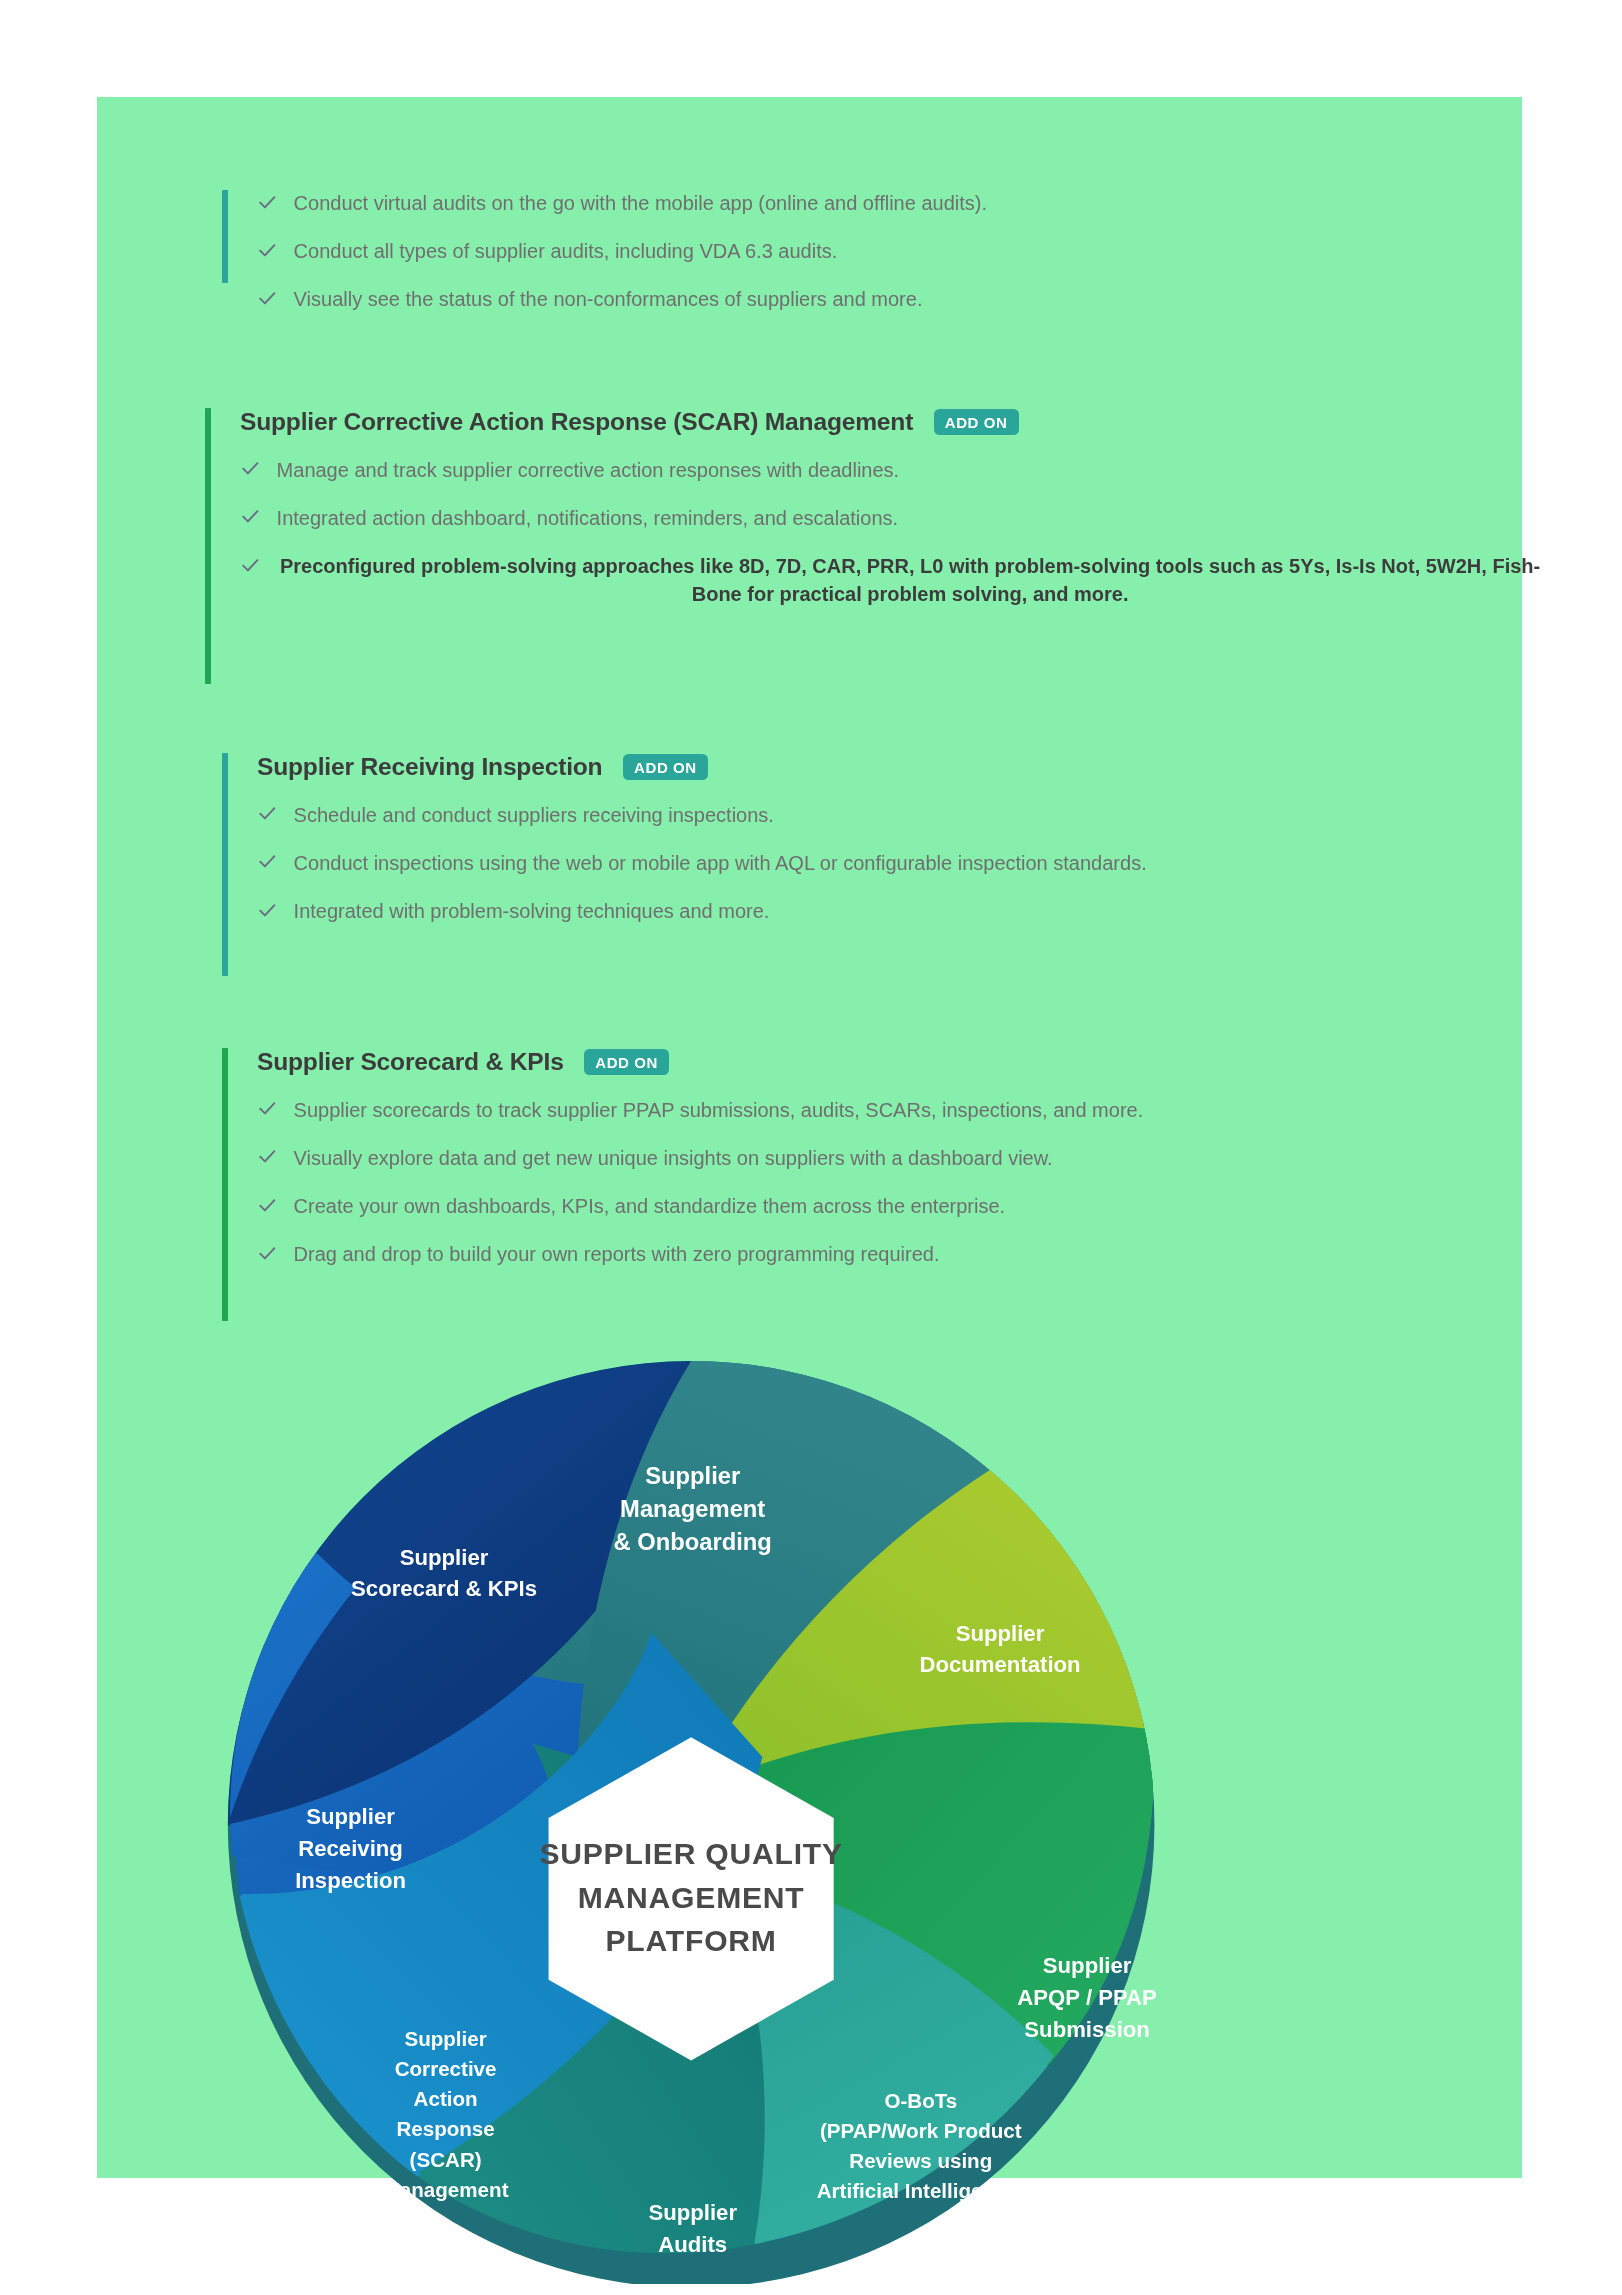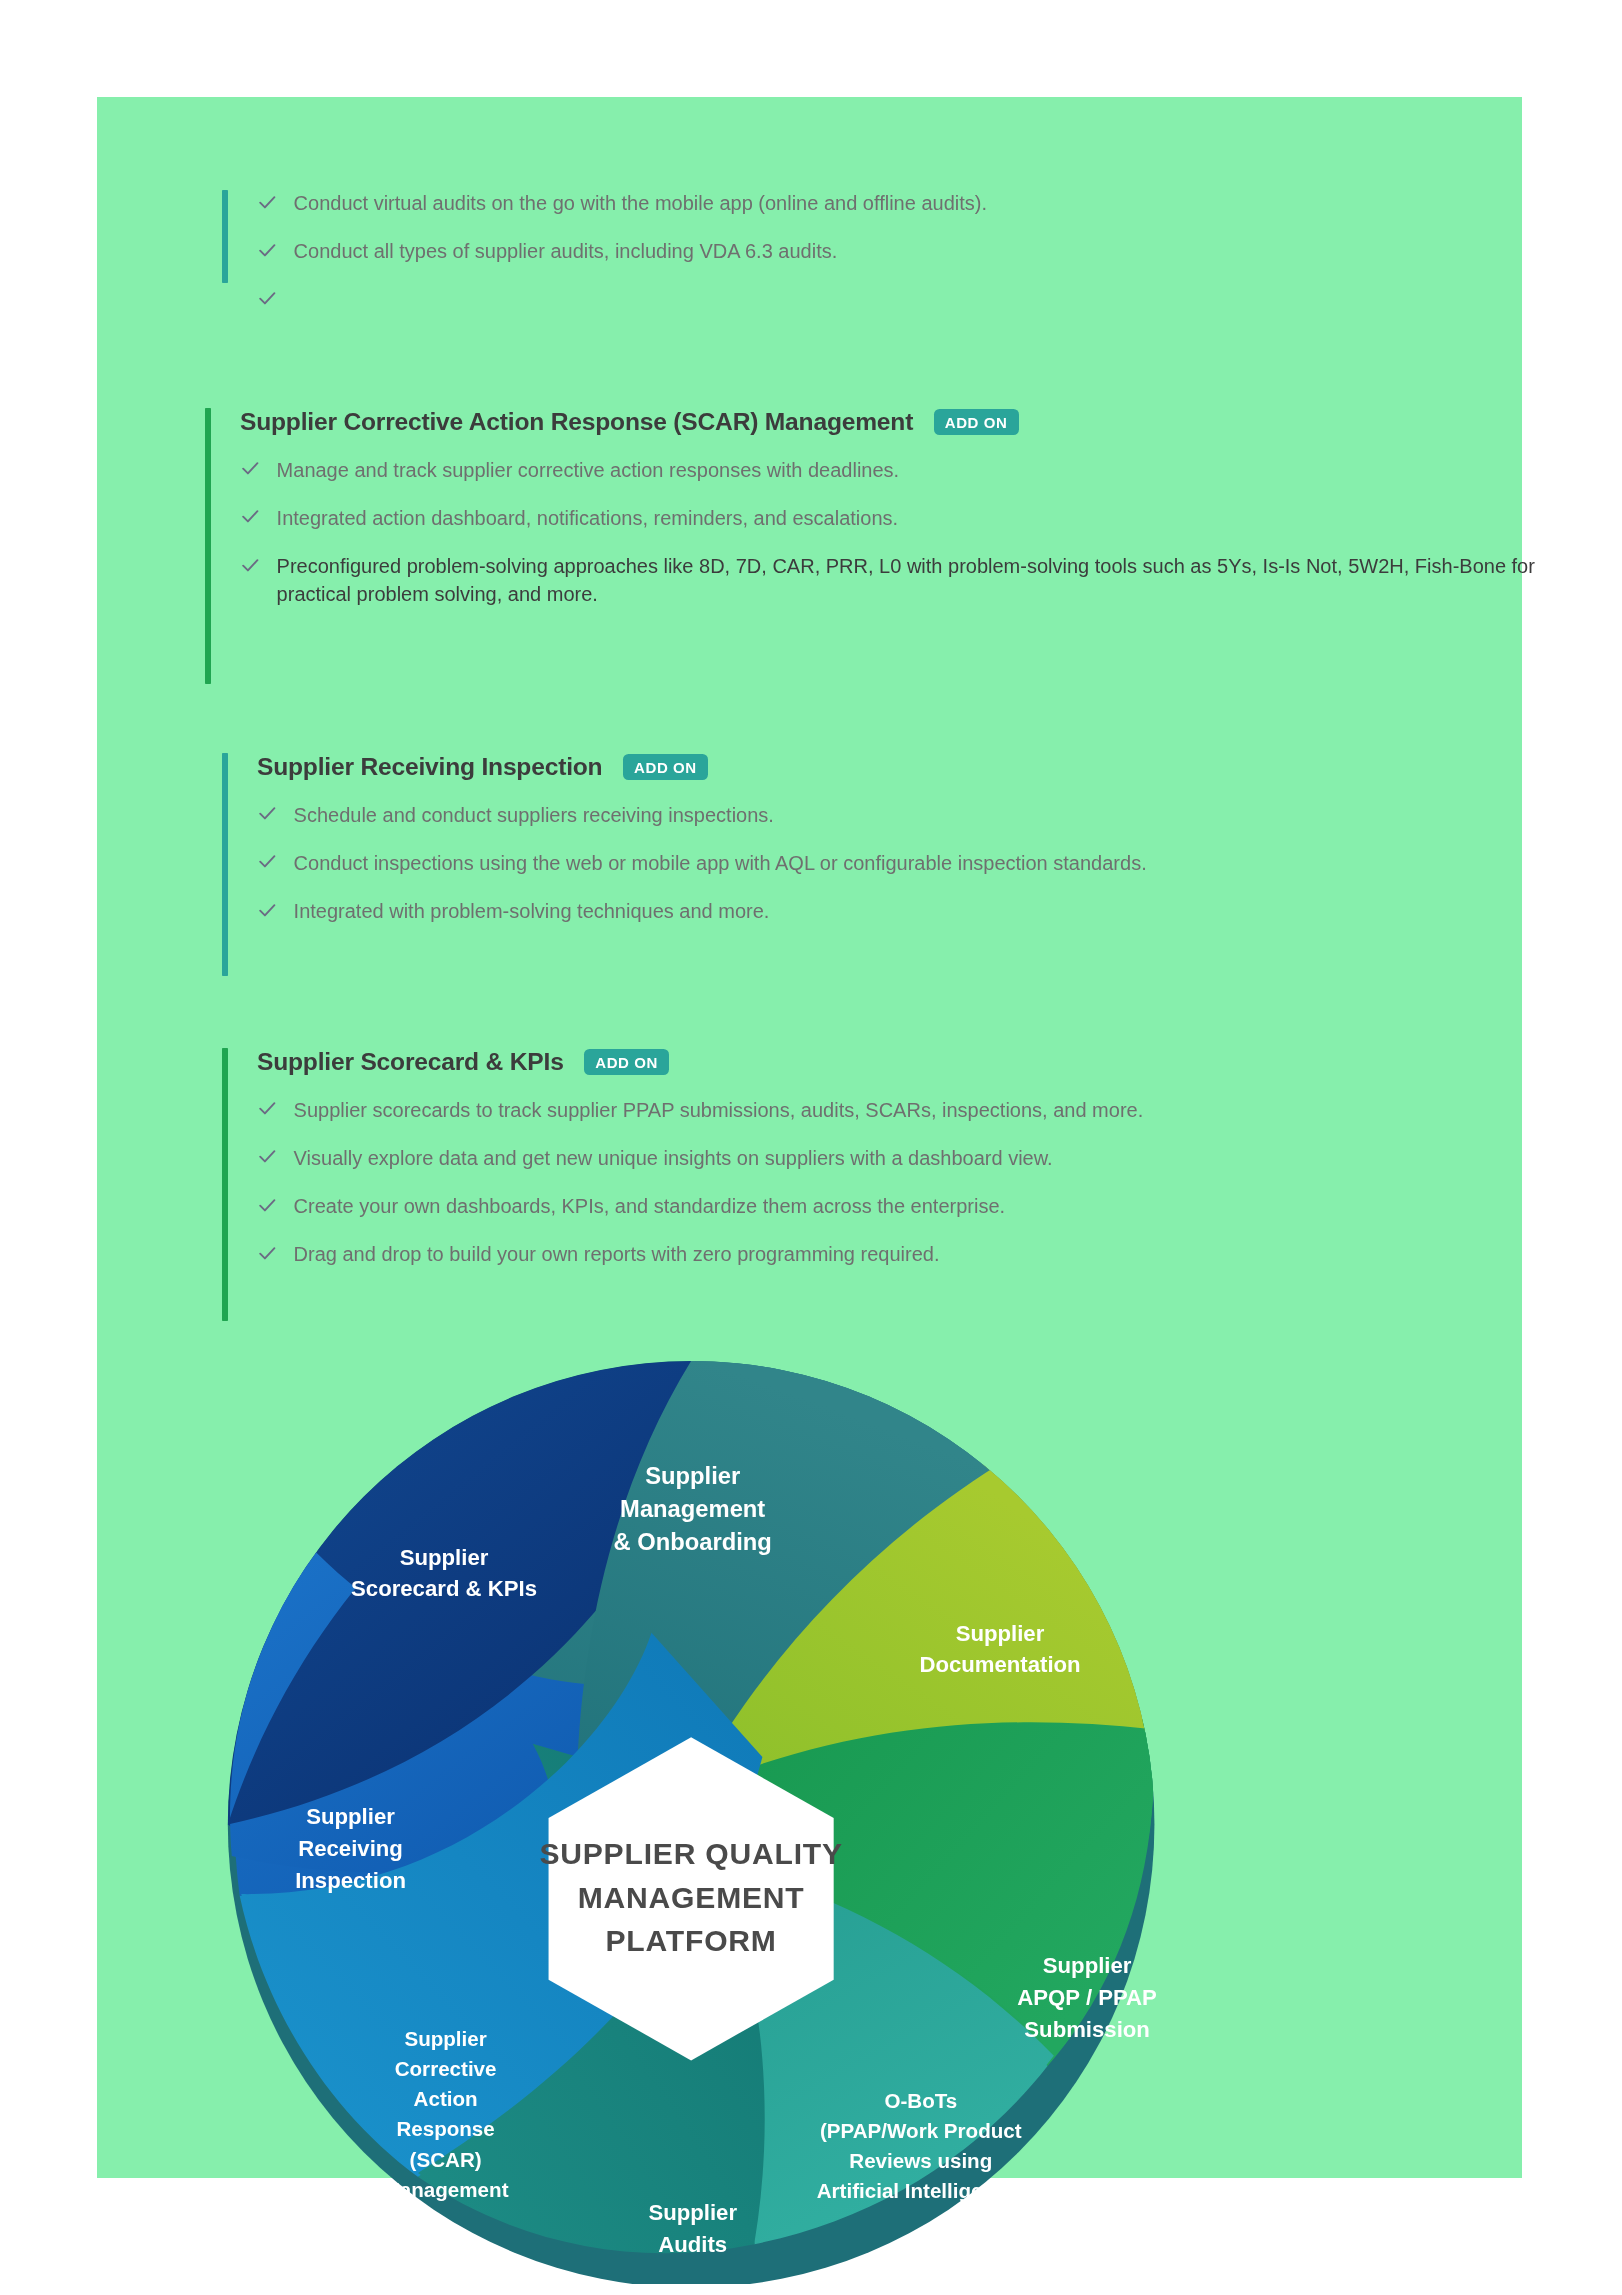--- a/index.html
+++ b/index.html
@@ -89,21 +89,22 @@
   }
   .check-icon svg { display: block; }
   .bullet-text {
     font-size: 20px;
     line-height: 1.38;
     color: #6f6f6f;
     max-width: 1267px;
   }
   .bullet.strong .bullet-text {
     color: #3c3c3c;
-    font-weight: normal;
+    font-weight: bold;
+    text-align: center;
   }
 
   
   #sec-audits      { left: 125px; top: 93px;  width: 1347px; height: 93px; }
   #sec-scar        { left: 108px; top: 311px;  width: 1347px; height: 276px; }
   #sec-receiving   { left: 125px; top: 656px;  width: 1347px; height: 223px; }
   #sec-scorecard   { left: 125px; top: 951px; width: 1347px; height: 273px; }
 
   
   .diagram-wrap {
@@ -158,20 +159,21 @@
               </svg>
           </span>
           <span class="bullet-text">Conduct all types of supplier audits, including VDA 6.3 audits.</span>
         </li>
         <li class="bullet">
           <span class="check-icon">
             <svg viewBox="0 0 26 26" width="20.6" height="20.6">
                 <path d="M4 13.5 L10 19.5 L22 6.5" fill="none" stroke="#6b6b84" stroke-width="2.4" stroke-linecap="round" stroke-linejoin="round"></path>
               </svg>
           </span>
+          <span class="bullet-text">Visually see the status of the non-conformances of suppliers and more.</span>
         </li>
       </ul>
     </div>
 
     <div class="section" id="sec-scar">
       <div class="accent-bar accent-green"></div>
       <div class="section-head">
         <span class="section-title">Supplier Corrective Action Response (SCAR) Management</span>
         <span class="badge">ADD ON</span>
       </div>

